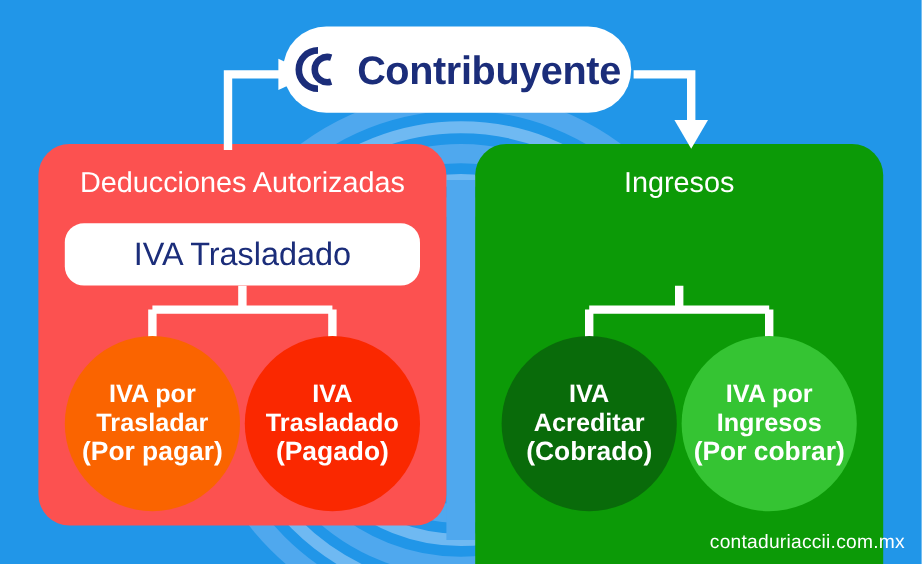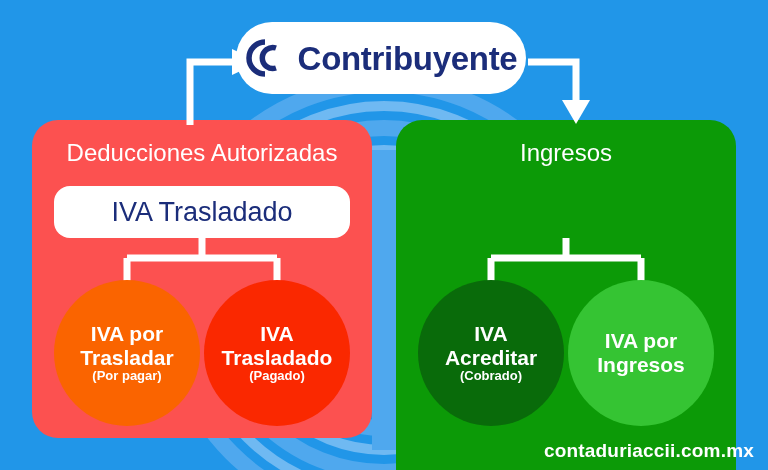--- a/index.html
+++ b/index.html
@@ -142,37 +142,37 @@
     text-align: center;
     color: #ffffff;
     line-height: 1.12;
     font-weight: bold;
   }
   .circle .c-main {
     font-size: 21px;
     white-space: nowrap;
   }
   .circle .c-sub {
-    font-size: 13px;
+    font-size: 22px;
     white-space: nowrap;
   }
 
   .circle-a { left: 22px;  top: 160px; background: #FA6400; }
   .circle-b { left: 172px; top: 160px; background: #FA2800; }
   .circle-c { left: 22px;  top: 160px; background: #096B0A; }
   .circle-d { left: 172px; top: 160px; background: #35C433; }
 
   
   .watermark {
     position: absolute;
     right: 14px;
     bottom: 8px;
     color: #ffffff;
-    font-size: 19px;
-    font-weight: bold;
+    font-size: 16px;
+    font-weight: normal;
     letter-spacing: 0.2px;
     z-index: 8;
     white-space: nowrap;
   }
 </style>
 </head>
 <body>
 
 <div class="canvas">
 
@@ -246,18 +246,19 @@
 
     <div class="circle circle-c">
       <span class="c-main">IVA</span>
       <span class="c-main">Acreditar</span>
       <span class="c-sub">(Cobrado)</span>
     </div>
 
     <div class="circle circle-d">
       <span class="c-main">IVA por</span>
       <span class="c-main">Ingresos</span>
+      <span class="c-sub">(Por cobrar)</span>
     </div>
   </div>
 
   <div class="watermark">contaduriaccii.com.mx</div>
 
 </div>
 
 </body></html>

